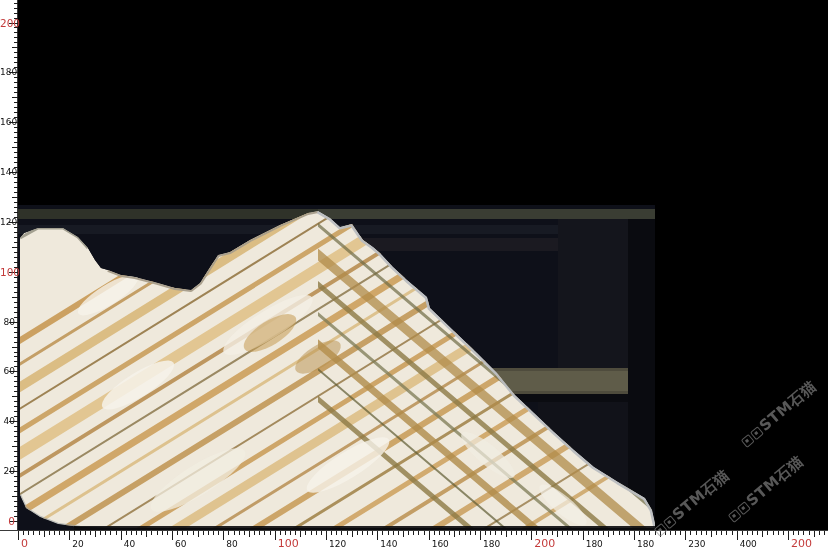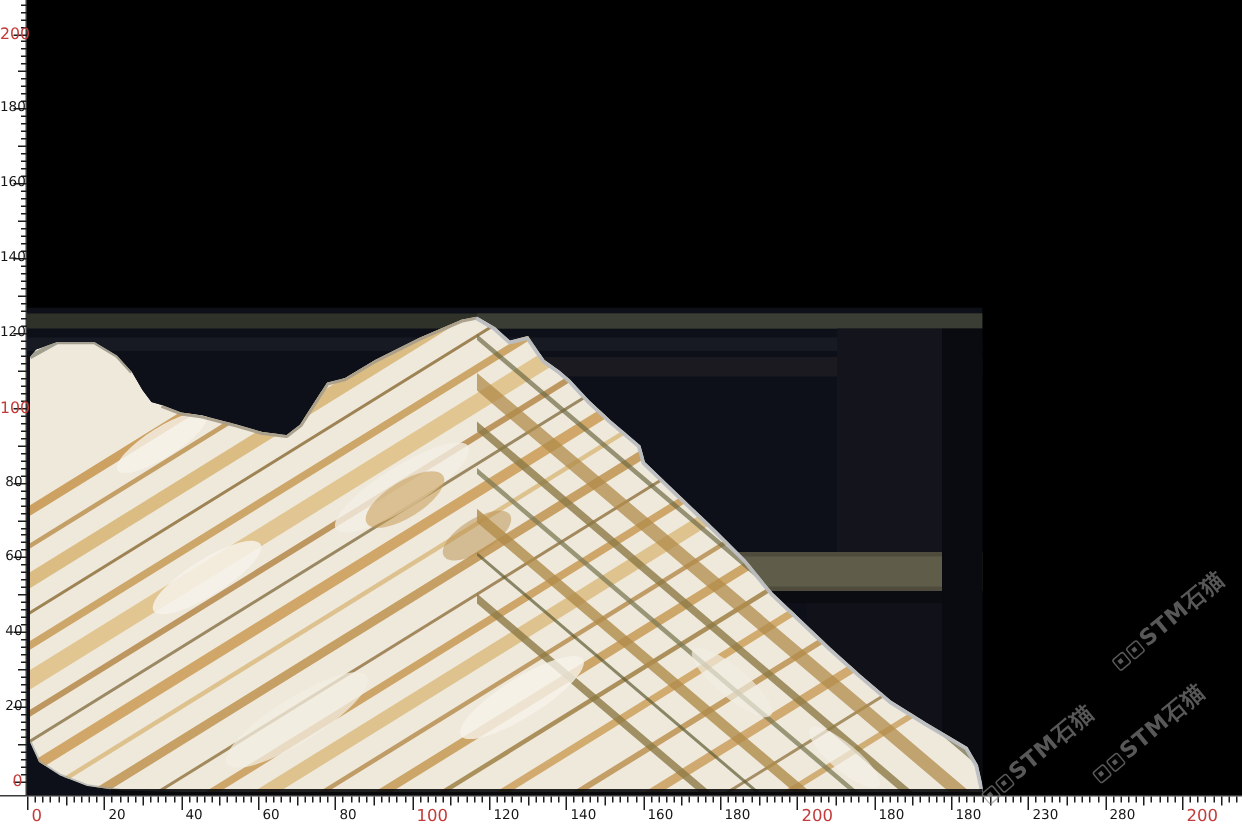--- a/index.html
+++ b/index.html
@@ -386,21 +386,21 @@
       <span class="rlabel" style="left: 226.336px; top: 8px;">80</span>
       <span class="rlabel red" style="left: 277.67px; top: 7px;">100</span>
       <span class="rlabel" style="left: 329.004px; top: 8px;">120</span>
       <span class="rlabel" style="left: 380.338px; top: 8px;">140</span>
       <span class="rlabel" style="left: 431.672px; top: 8px;">160</span>
       <span class="rlabel" style="left: 483.006px; top: 8px;">180</span>
       <span class="rlabel red" style="left: 534.34px; top: 7px;">200</span>
       <span class="rlabel" style="left: 585.674px; top: 8px;">180</span>
       <span class="rlabel" style="left: 637.008px; top: 8px;">180</span>
       <span class="rlabel" style="left: 688.342px; top: 8px;">230</span>
-      <span class="rlabel" style="left: 739.676px; top: 8px;">280</span>
+      <span class="rlabel" style="left: 739.676px; top: 8px;">400</span>
       <span class="rlabel red" style="left: 791.01px; top: 7px;">200</span>
     </div>
   <div id="wmlayer">
       <div class="wm" style="left: 779px; top: 414px; transform: translate(-50%, -50%) rotate(-40deg);">
         <span class="wm-logo">
           <i></i>
         </span>
         <span class="wm-logo">
           <i></i>
         </span>

